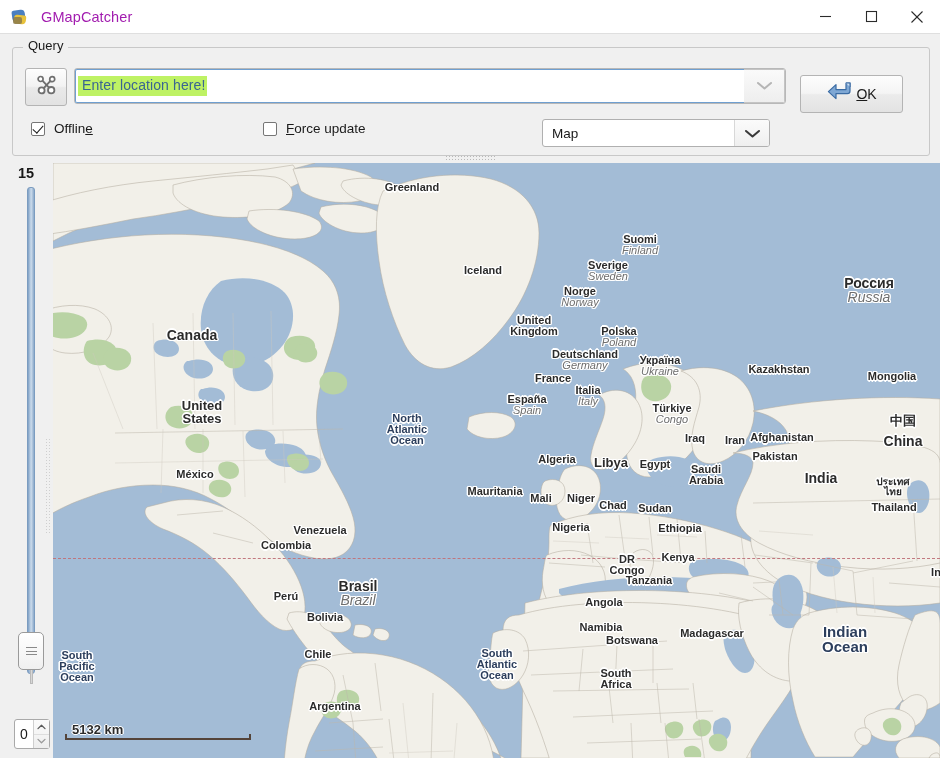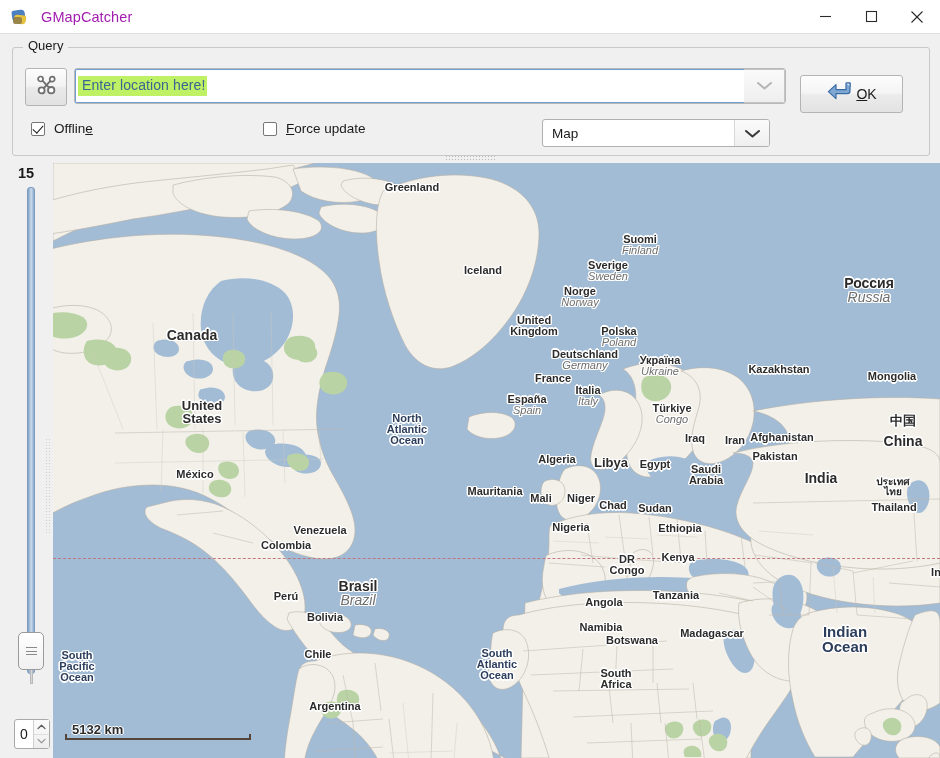--- a/index.html
+++ b/index.html
@@ -580,21 +580,21 @@
         <div class="mlabel" style="left: 627px; top: 366px; font-size: 11px;">
           <span class="native">Ethiopia</span>
         </div>
         <div class="mlabel" style="left: 574px; top: 402px; font-size: 11px;">
           <span class="native">DR</span>
           <span class="native">Congo</span>
         </div>
         <div class="mlabel" style="left: 625px; top: 395px; font-size: 11px;">
           <span class="native">Kenya</span>
         </div>
-        <div class="mlabel" style="left: 623px; top: 418px; font-size: 11px; margin-top: 15px;">
+        <div class="mlabel" style="left: 596px; top: 418px; font-size: 11px;">
           <span class="native">Tanzania</span>
         </div>
         <div class="mlabel" style="left: 551px; top: 440px; font-size: 11px;">
           <span class="native">Angola</span>
         </div>
         <div class="mlabel" style="left: 548px; top: 465px; font-size: 11px;">
           <span class="native">Namibia</span>
         </div>
         <div class="mlabel" style="left: 579px; top: 478px; font-size: 11px;">
           <span class="native">Botswana</span>

